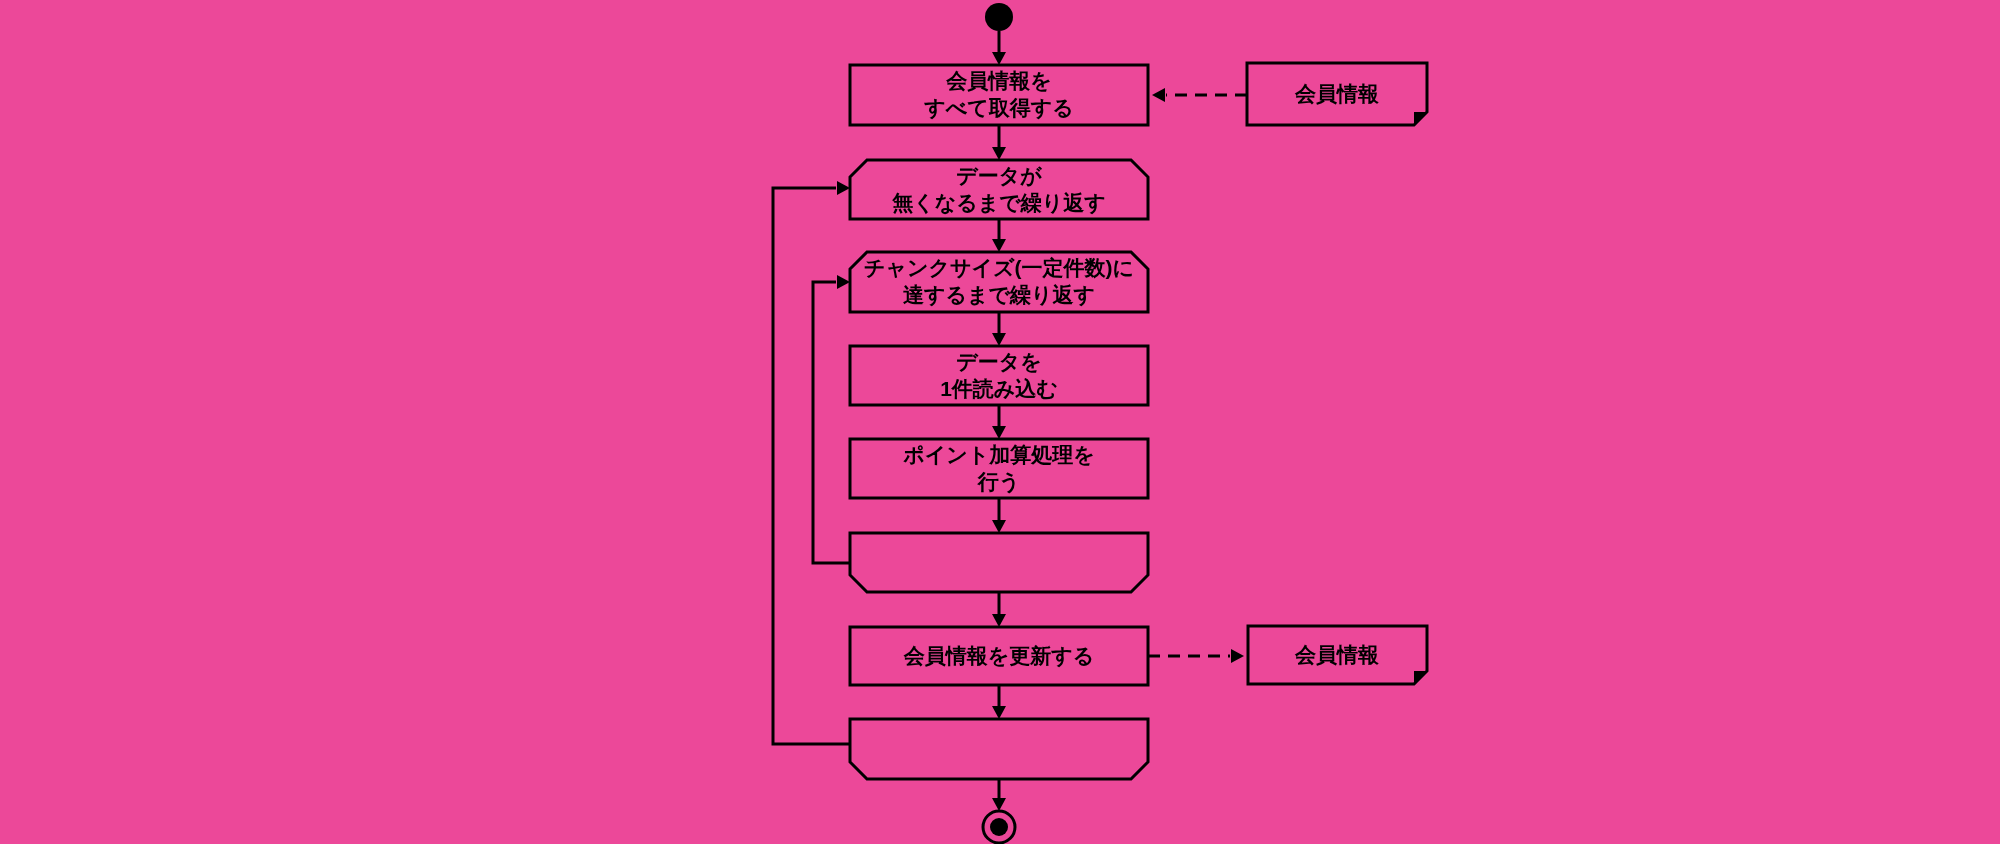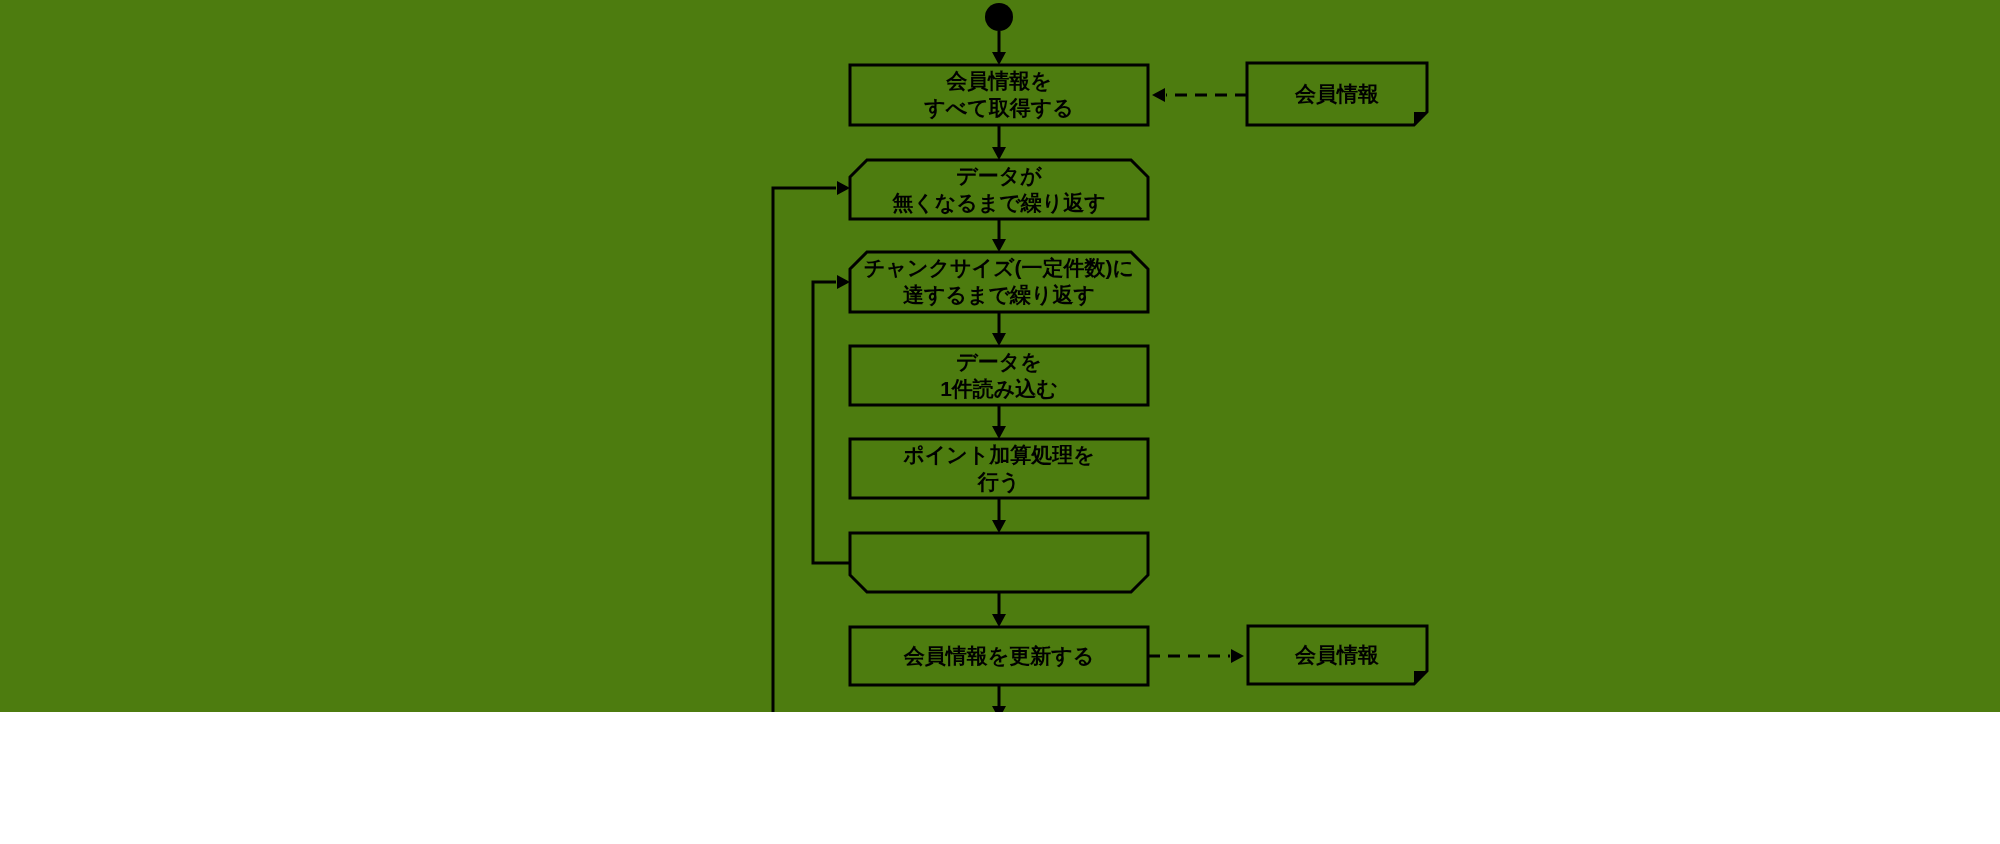--- a/index.html
+++ b/index.html
@@ -3,22 +3,22 @@
 <meta charset="utf-8">
 <style>
   html, body {
     margin: 0;
     padding: 0;
     background: #ffffff;
   }
   .canvas {
     position: relative;
     width: 2000px;
-    height: 712px;
-    background: #4d7c0f;
+    height: 844px;
+    background: #ec4899;
     overflow: hidden;
   }
   svg { display: block; }
   .ln {
     stroke: #000000;
     stroke-width: 3;
     fill: none;
   }
   .ln-dash {
     stroke-dasharray: 12 8;

